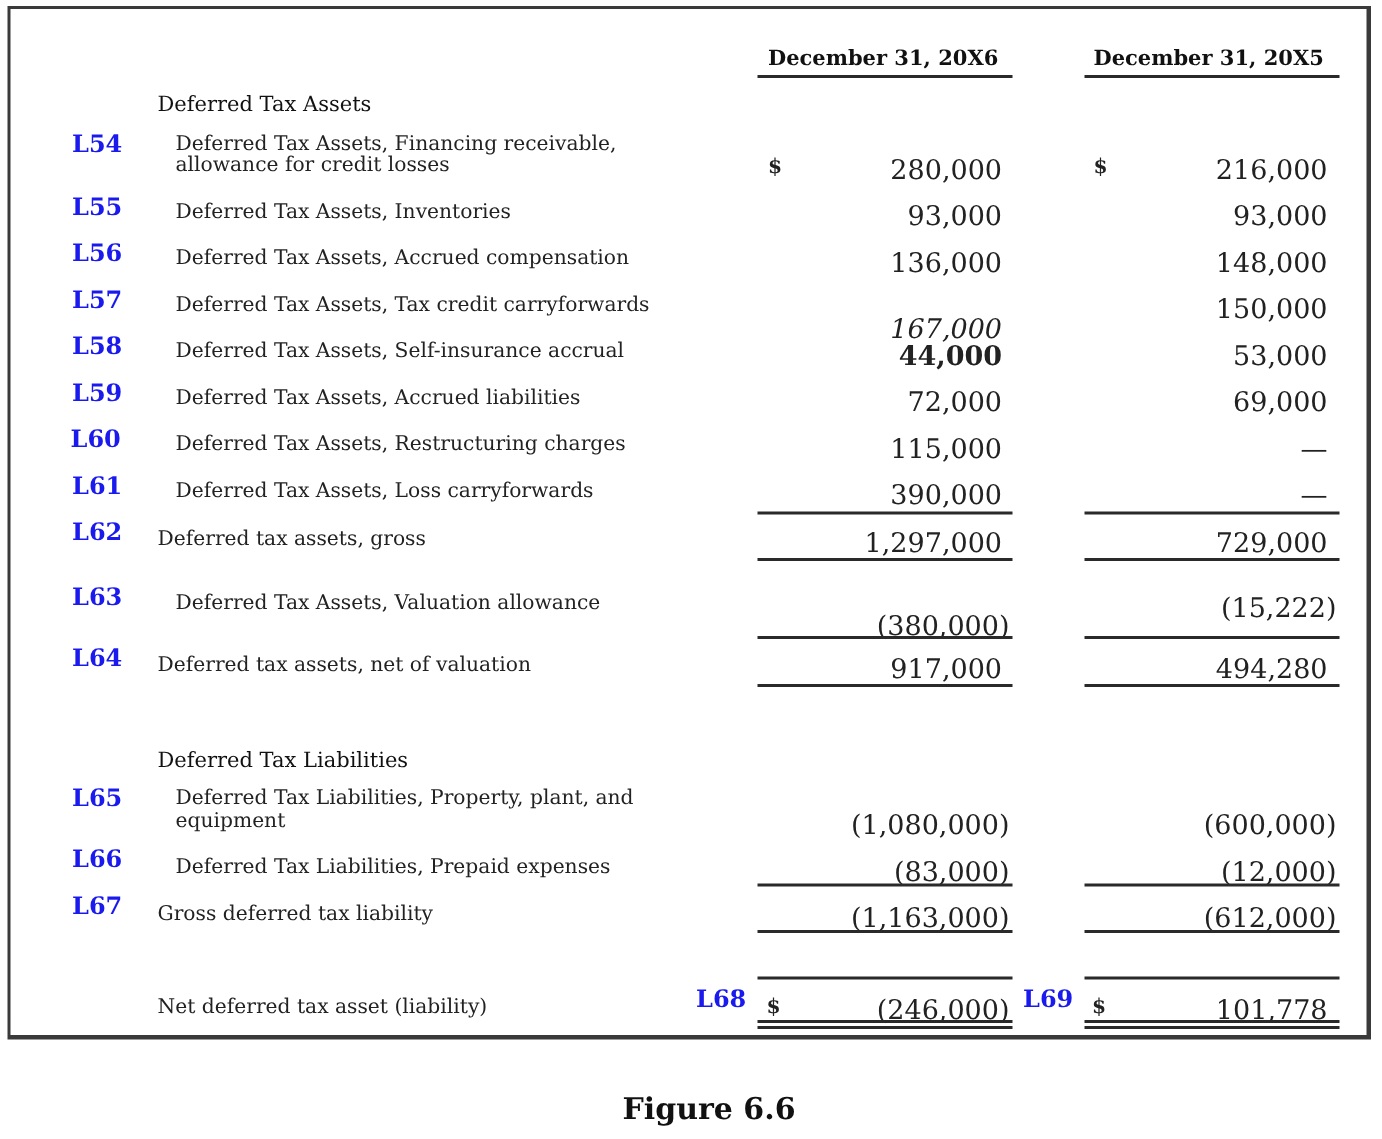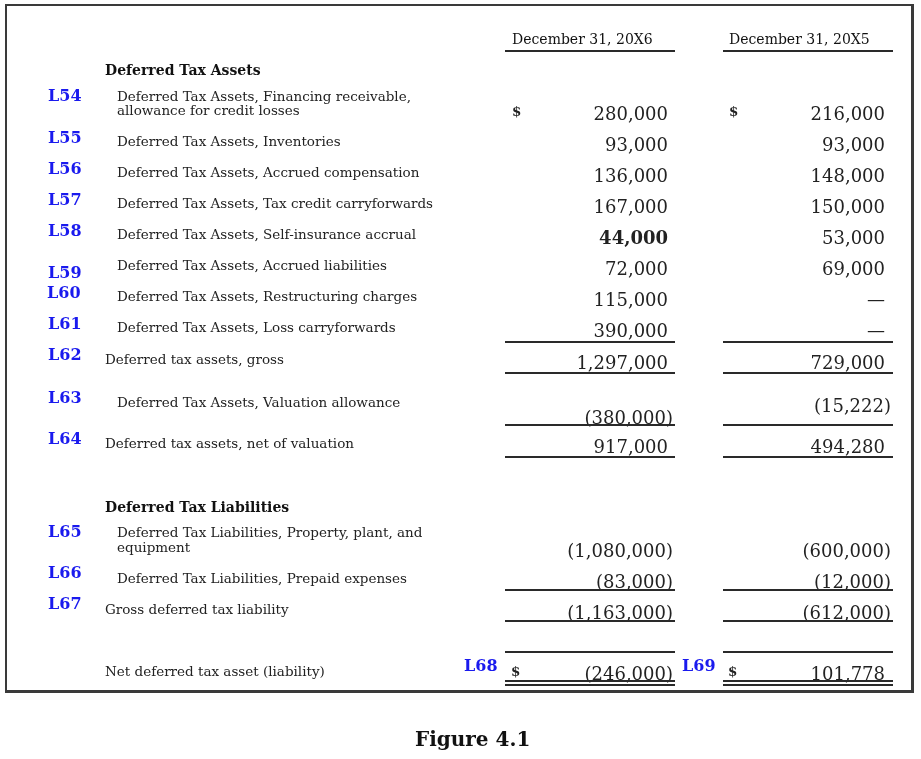--- a/index.html
+++ b/index.html
@@ -1,22 +1,22 @@
 <!DOCTYPE html>
 <html><head>
 <meta charset="utf-8">
 <style>
   html, body { margin:0; padding:0; background:#ffffff; }
   body { width:921px; height:759px; position:relative; overflow:hidden;
          font-family:"DejaVu Serif","Liberation Serif",serif; color:#1a1a1a; }
   .frame { position:absolute; left:5px; top:4px; width:909px; height:689px;
            border:2px solid #3a3a3a; box-sizing:border-box; border-right-width:3px; border-bottom-width:3px; }
   .abs { position:absolute; white-space:nowrap; }
-  .hdr { font-weight:normal; font-size:14px; color:#111; }
-  .sec { font-weight:bold; font-size:14px; color:#111; }
+  .hdr { font-weight:bold; font-size:14px; color:#111; }
+  .sec { font-weight:normal; font-size:14px; color:#111; }
   .lbl { font-size:13.5px; color:#222; line-height:14px; }
   .lref { font-weight:bold; font-size:16px; color:#1a1aee; }
   .num { font-size:18px; color:#222; text-align:right; }
   .dollar { font-size:13.5px; color:#222; font-weight:bold; }
   .rule { position:absolute; height:2px; background:#2a2a2a; }
   .c1 { left:505px; width:170px; }
   .c2 { left:723px; width:170px; }
   .figcap { font-weight:bold; font-size:20px; color:#111; }
 </style>
 </head>
@@ -44,29 +44,29 @@
 <div class="abs num" style="right:253px;top:134px;">93,000</div>
 <div class="abs num" style="right:36px;top:134px;">93,000</div>
 
 <div class="abs lref" style="left:48px;top:159px;">L56</div>
 <div class="abs lbl" style="left:117px;top:165px;">Deferred Tax Assets, Accrued compensation</div>
 <div class="abs num" style="right:253px;top:165px;">136,000</div>
 <div class="abs num" style="right:36px;top:165px;">148,000</div>
 
 <div class="abs lref" style="left:48px;top:190px;">L57</div>
 <div class="abs lbl" style="left:117px;top:196px;">Deferred Tax Assets, Tax credit carryforwards</div>
-<div class="abs num" style="right:253px;top:196px;">167,000</div>
+<div class="abs num" style="right:253px;top:209px;font-style:italic;">167,000</div>
 <div class="abs num" style="right:36px;top:196px;">150,000</div>
 
 <div class="abs lref" style="left:48px;top:221px;">L58</div>
 <div class="abs lbl" style="left:117px;top:227px;">Deferred Tax Assets, Self-insurance accrual</div>
 <div class="abs num" style="right:253px;top:227px;font-weight:bold;">44,000</div>
 <div class="abs num" style="right:36px;top:227px;">53,000</div>
 
-<div class="abs lref" style="left:48px;top:252px;margin-top:11px;">L59</div>
+<div class="abs lref" style="left:48px;top:252px;">L59</div>
 <div class="abs lbl" style="left:117px;top:258px;">Deferred Tax Assets, Accrued liabilities</div>
 <div class="abs num" style="right:253px;top:258px;">72,000</div>
 <div class="abs num" style="right:36px;top:258px;">69,000</div>
 
 <div class="abs lref" style="left:47px;top:283px;">L60</div>
 <div class="abs lbl" style="left:117px;top:289px;">Deferred Tax Assets, Restructuring charges</div>
 <div class="abs num" style="right:253px;top:289px;">115,000</div>
 <div class="abs num" style="right:36px;top:289px;">—</div>
 
 <div class="abs lref" style="left:48px;top:314px;">L61</div>
@@ -126,13 +126,13 @@
 <div class="abs dollar" style="left:511px;top:663px;">$</div>
 <div class="abs num" style="right:248px;top:663px;">(246,000)</div>
 <div class="abs lref" style="left:682px;top:656px;">L69</div>
 <div class="abs dollar" style="left:728px;top:663px;">$</div>
 <div class="abs num" style="right:36px;top:663px;">101,778</div>
 <div class="rule c1" style="top:680px;height:1.5px;"></div>
 <div class="rule c1" style="top:684px;height:1.5px;"></div>
 <div class="rule c2" style="top:680px;height:1.5px;"></div>
 <div class="rule c2" style="top:684px;height:1.5px;"></div>
 
-<div class="abs figcap" style="left:415px;top:727px;">Figure 4.1</div>
+<div class="abs figcap" style="left:415px;top:727px;">Figure 6.6</div>
 
 </body></html>

